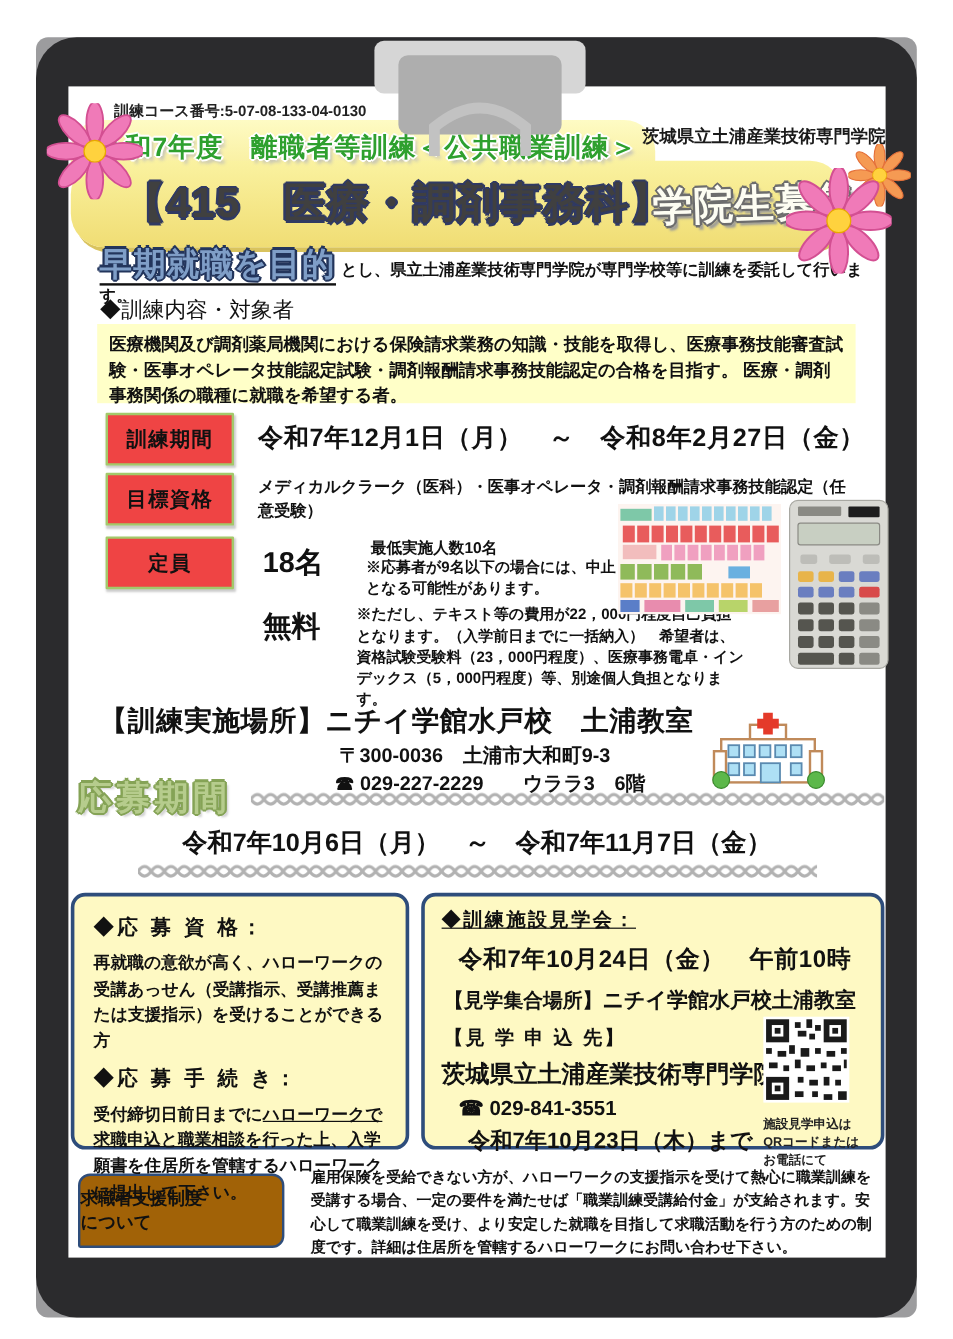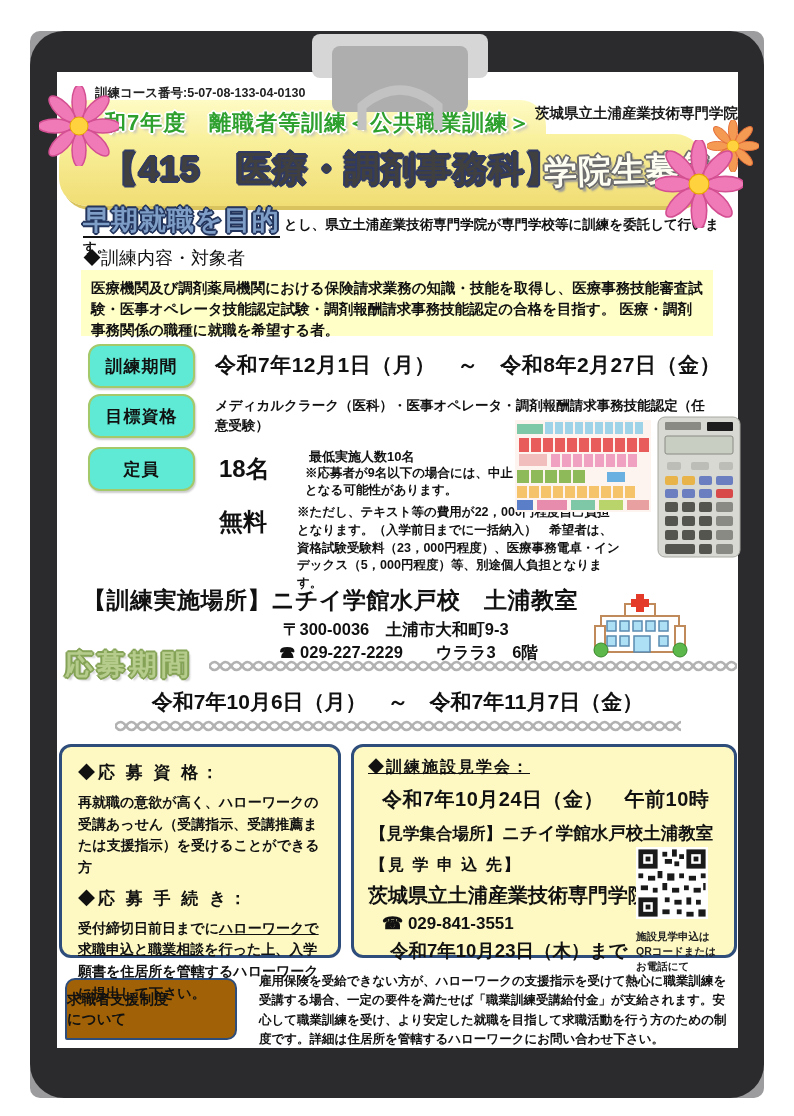--- a/index.html
+++ b/index.html
@@ -35,22 +35,22 @@
   
   .intro{position:absolute;left:26px;top:130px;width:650px;z-index:3;}
   .hl{font-size:27px;font-weight:bold;color:#7f9ec7;letter-spacing:1px;
     border-bottom:2.5px solid #111;padding-bottom:1px;
     text-shadow:-2px 0 #23355c,2px 0 #23355c,0 -2px #23355c,0 2px #23355c,-1px -1px #23355c,1px 1px #23355c,-1px 1px #23355c,1px -1px #23355c;}
   .intro-rest{font-size:13.5px;font-weight:bold;color:#111;}
   .sec-head{position:absolute;left:26px;top:174px;font-size:18px;font-weight:normal;}
   .yellow-box{position:absolute;left:24px;top:198px;width:612px;height:50px;background:#ffffc8;
     padding:8px 10px;font-size:14.5px;font-weight:bold;line-height:1.45;}
   
-  .lab{position:absolute;left:31px;width:103px;height:40px;background:#5eead4;border:2px solid #a3c96a;
-    border-radius:12px;display:flex;align-items:center;justify-content:center;
+  .lab{position:absolute;left:31px;width:103px;height:40px;background:#ef4444;border:2px solid #a3c96a;
+    border-radius:1px;display:flex;align-items:center;justify-content:center;
     font-size:17px;font-weight:bold;letter-spacing:1px;box-shadow:1px 2px 2px #ccc;}
   .v-period{position:absolute;left:158px;top:279px;font-size:21px;font-weight:bold;letter-spacing:0.5px;}
   .v-qual{position:absolute;left:158px;top:324px;width:500px;font-size:13.5px;font-weight:bold;line-height:1.5;}
   .v-cap{position:absolute;left:162px;top:381px;font-size:24px;font-weight:bold;}
   .cap-note1{position:absolute;left:252px;top:376px;font-size:13px;font-weight:bold;}
   .cap-note2{position:absolute;left:248px;top:393px;width:210px;font-size:12.5px;font-weight:bold;line-height:1.35;}
   .v-fee{position:absolute;left:162px;top:434px;font-size:24px;font-weight:bold;}
   .fee-note{position:absolute;left:240px;top:432px;width:324px;font-size:12.5px;font-weight:bold;line-height:1.42;}
   .photo-index{position:absolute;left:458px;top:348px;z-index:3;}
   .photo-calc{position:absolute;left:600px;top:344px;z-index:3;}

